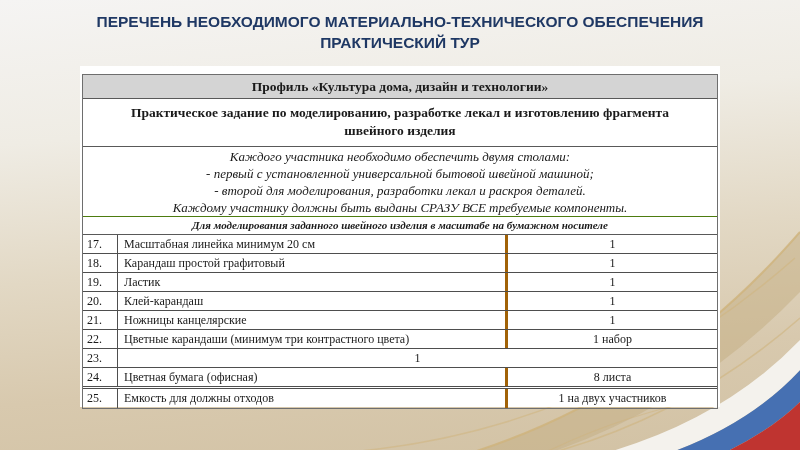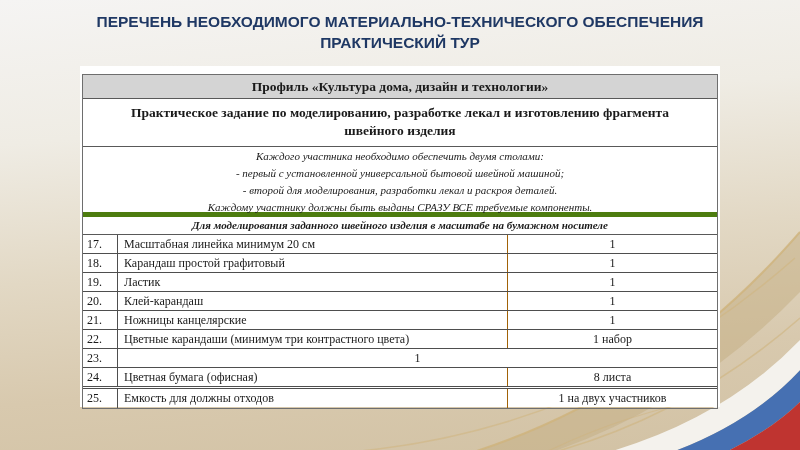--- a/index.html
+++ b/index.html
@@ -46,24 +46,24 @@
     border-bottom:1px solid #595959;
     text-align:center;
     font-weight:bold;
     font-size:13.5px;
     line-height:18px;
     box-sizing:border-box;
     padding:5px 30px 0 30px;
   }
   .row-intro{
     height:70px;
-    border-bottom:5px solid #4d7c0f;
+    border-bottom:1px solid #4d7c0f;
     text-align:center;
     font-style:italic;
-    font-size:11px;
+    font-size:13px;
     line-height:17px;
     box-sizing:border-box;
     padding-top:1px;
   }
   .row-section{
     height:17px;
     border-bottom:1px solid #595959;
     text-align:center;
     font-weight:bold;
     font-style:italic;
@@ -80,21 +80,21 @@
   .item-row:last-child{border-top:3px double #4e4e4e;height:19px;line-height:19px;}
   .cell-num{
     width:35px;
     box-sizing:border-box;
     border-right:1px solid #4e4e4e;
     padding-left:4px;
   }
   .cell-name{
     width:390px;
     box-sizing:border-box;
-    border-right:1px solid #a16207;
+    border-right:3px solid #a16207;
     padding-left:6px;
     white-space:nowrap;
     overflow:hidden;
   }
   .cell-qty{
     flex:1;
     text-align:center;
   }
 </style>
 </head>

